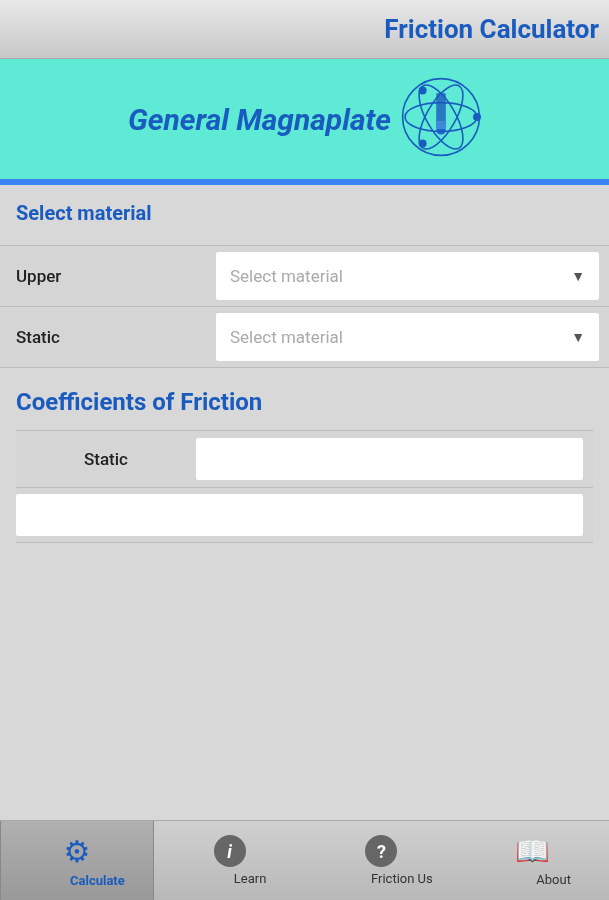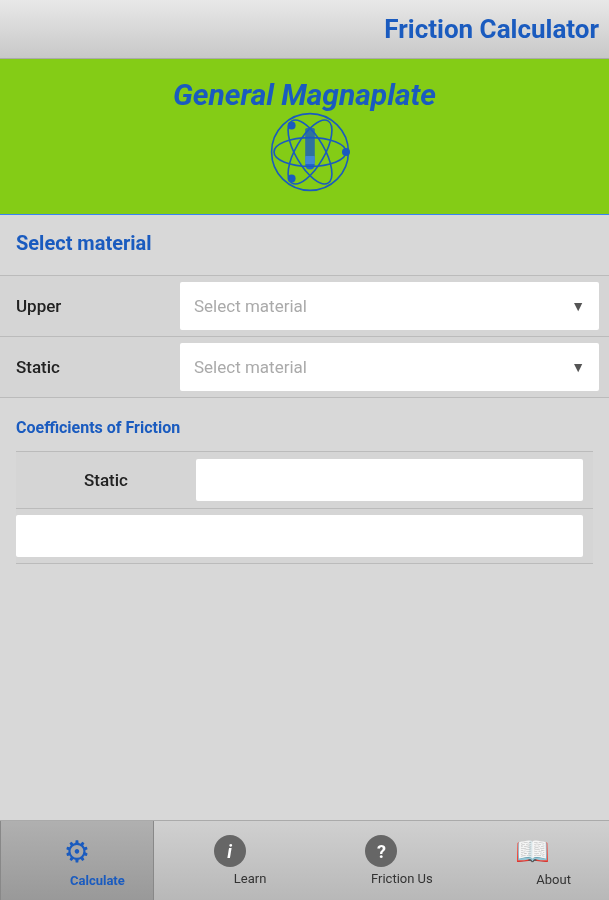--- a/index.html
+++ b/index.html
@@ -28,27 +28,26 @@
 
     #header h1 {
       color: #1a5bbf;
       font-size: 26px;
       font-weight: bold;
       text-align: right;
     }
 
     
     #logo-area {
-      background: #84cc16;
+      background: #5eead4;
       display: flex;
       align-items: center;
       justify-content: center;
       padding: 18px 20px;
-      border-bottom: 1px solid #3b82f6;
-      flex-direction: column;
+      border-bottom: 6px solid #3b82f6;
     }
 
     #logo-text {
       color: #1a5bbf;
       font-size: 30px;
       font-weight: bold;
       font-style: italic;
     }
 
     #logo-icon {
@@ -80,21 +79,21 @@
     }
 
     .material-row {
       display: flex;
       align-items: center;
       background: #d5d5d5;
       border-bottom: 1px solid #bbb;
     }
 
     .material-label {
-      width: 180px;
+      width: 216px;
       padding: 18px 16px;
       font-size: 17px;
       color: #222;
       font-weight: 500;
       flex-shrink: 0;
     }
 
     .material-select-wrapper {
       flex: 1;
       background: white;
@@ -118,21 +117,21 @@
 
     
     #coefficients-section {
       background: #d8d8d8;
       padding: 20px 16px 10px 16px;
       flex: 1;
     }
 
     #coefficients-title {
       color: #1a5bbf;
-      font-size: 16px;
+      font-size: 24px;
       font-weight: bold;
       margin-bottom: 14px;
     }
 
     #coefficients-table {
       border-top: 1px solid #bbb;
       text-align: center;
     }
 
     .coeff-row {

